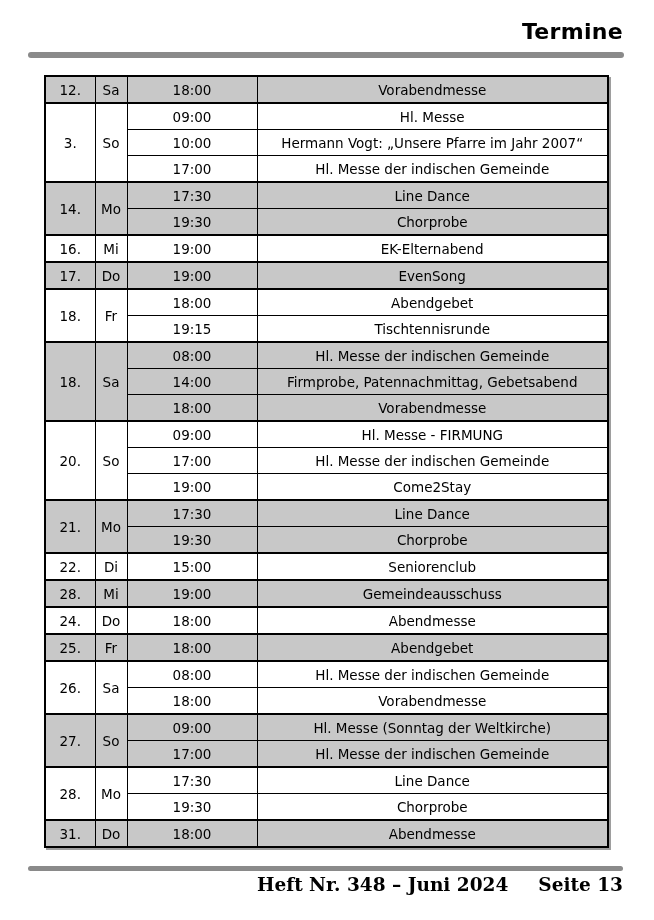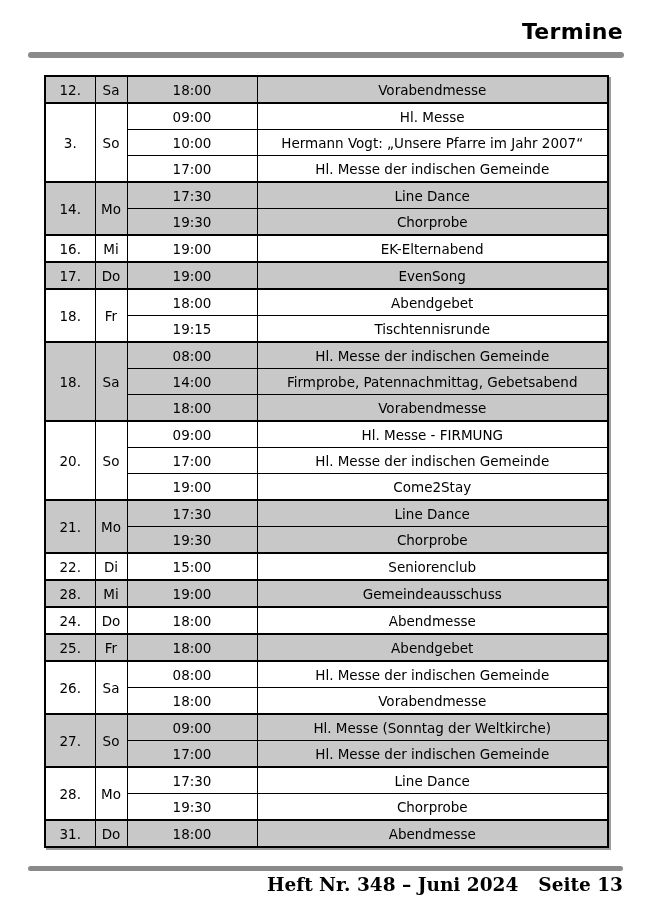--- a/index.html
+++ b/index.html
@@ -75,21 +75,21 @@
     position: absolute;
     top: 874px;
     right: 31px;
     font-family: "DejaVu Serif", "Liberation Serif", serif;
     font-weight: bold;
     font-size: 18.5px;
     color: #000;
     white-space: nowrap;
   }
   .page-footer .footer-page-number {
-    margin-left: 20px;
+    margin-left: 30px;
   }
 </style>
 </head>
 <body>
 
 <div class="sheet">
 
   <div class="page-title">Termine</div>
 
   <div class="rule rule-top"></div>

